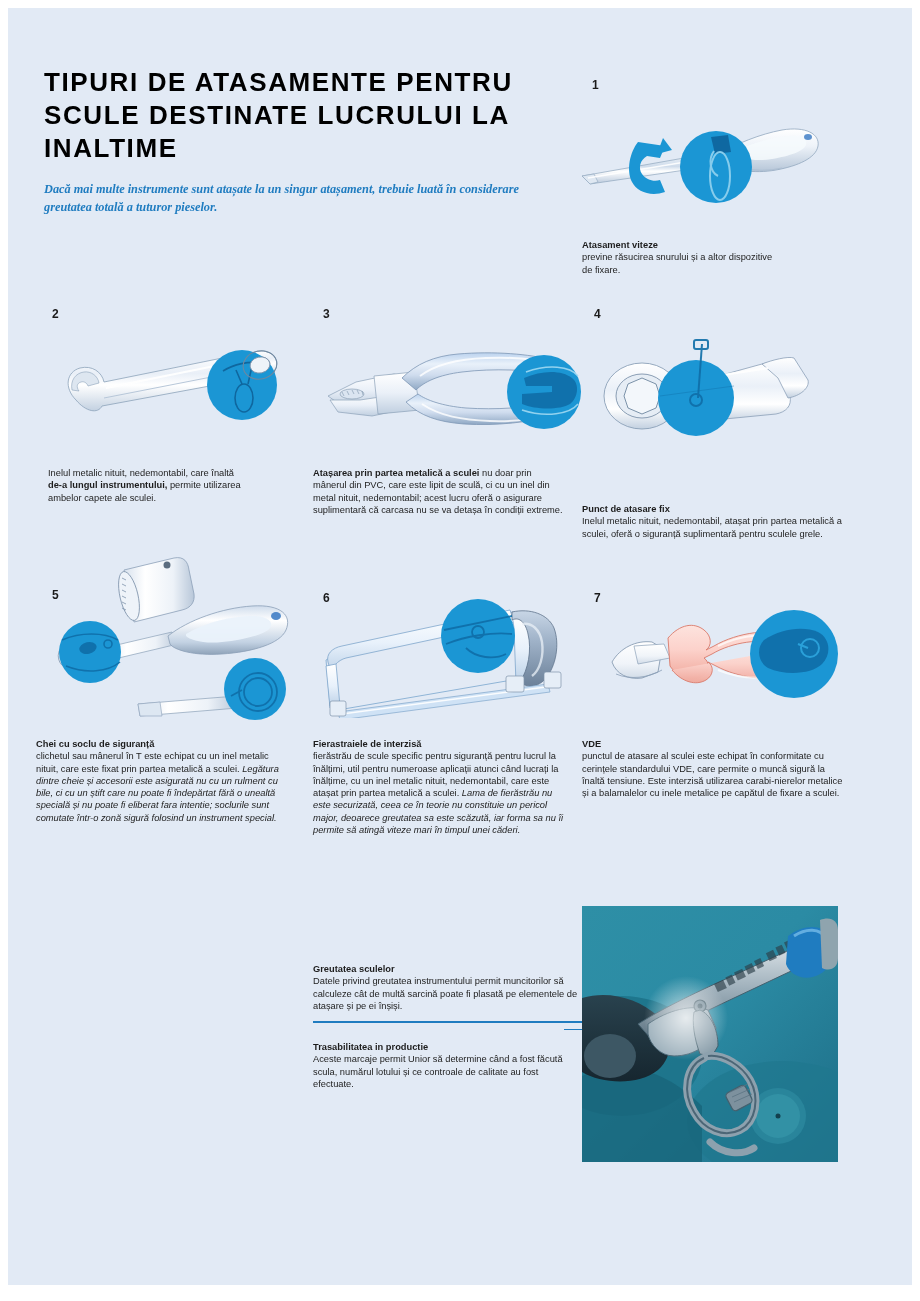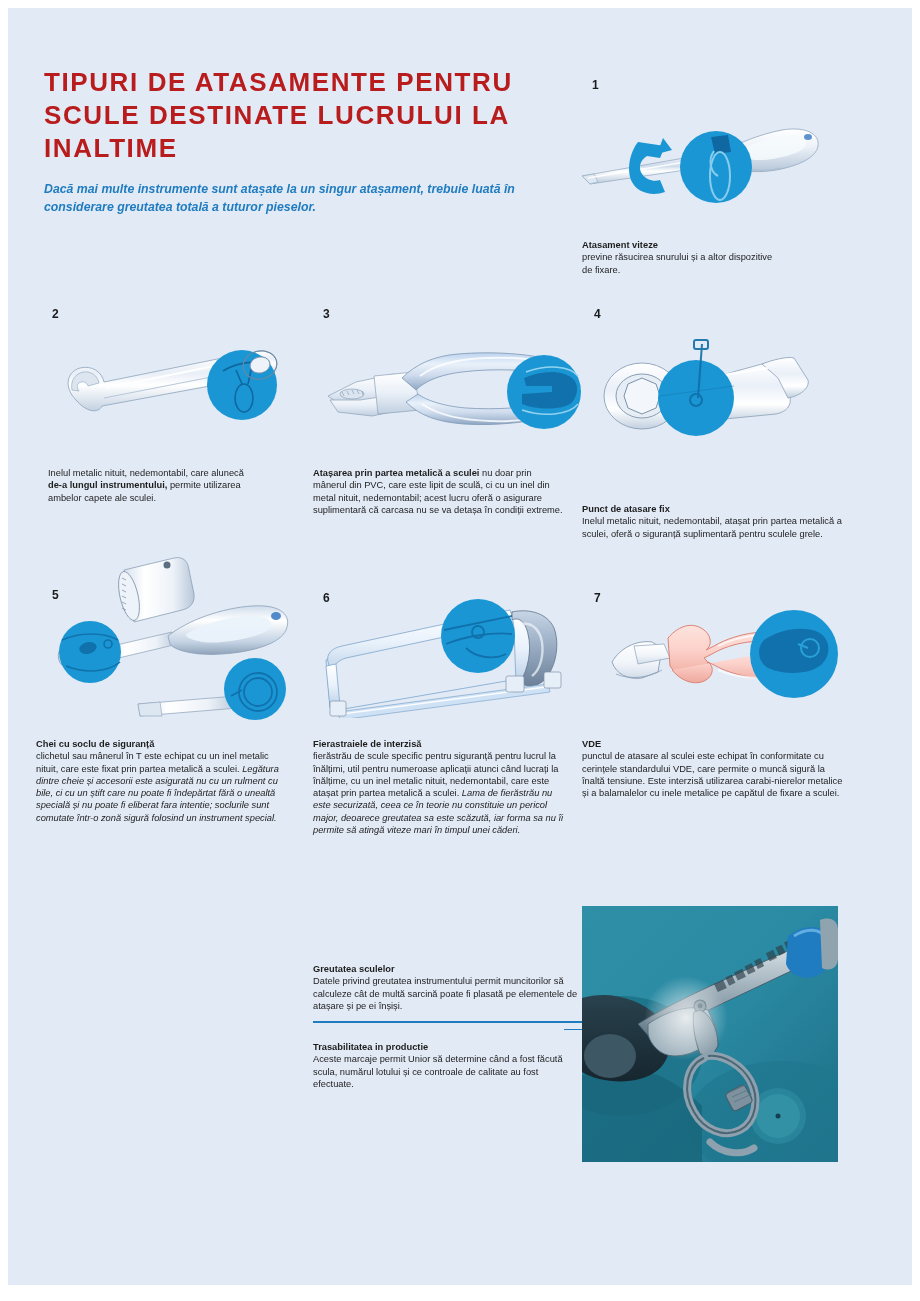--- a/index.html
+++ b/index.html
@@ -1,23 +1,23 @@
 <!DOCTYPE html>
 <html><head>
 <meta charset="utf-8">
 <style>
   html,body{margin:0;padding:0;background:#ffffff;}
   body{width:920px;height:1301px;font-family:"Liberation Sans",sans-serif;}
   .page{position:absolute;left:8px;top:8px;width:904px;height:1277px;background:#e2eaf5;overflow:hidden;}
 
   
-  .title{position:absolute;left:36px;top:58px;width:510px;color:#b91c1c;
+  .title{position:absolute;left:36px;top:58px;width:510px;color:#000000;
          font-size:26px;font-weight:700;line-height:33px;letter-spacing:1.6px;}
   .subtitle{position:absolute;left:36px;top:172px;width:520px;color:#1f7cc0;
-            font-size:12.3px;font-weight:700;font-style:italic;line-height:18px;}
+            font-size:12.3px;font-weight:700;font-style:italic;line-height:18px;font-family:Liberation Serif, serif;}
 
   
   .num{position:absolute;color:#1a1a1a;font-size:12px;font-weight:700;}
 
   
   .cap{position:absolute;color:#1d1d1d;font-size:9.3px;line-height:12.3px;}
   .cap .hd{font-weight:700;}
   .cap .it{font-style:italic;}
   .cap p{margin:0;}
 
@@ -183,21 +183,21 @@
       <g fill="none" stroke="#0f6ea8" stroke-width="2" opacity=".9">
         <path d="M116,6 L112,60"></path>
         <rect x="108" y="2" width="14" height="9" rx="2"></rect>
         <circle cx="110" cy="62" r="6"></circle>
       </g>
       <line x1="74" y1="58" x2="148" y2="48" stroke="#0f6ea8" stroke-width=".8" opacity=".5"></line>
     </svg>
   </div>
 
   <div class="cap" style="left:40px;top:459px;width:250px;">
-    <p><span>Inelul metalic nituit, nedemontabil, care alunecă</span></p>
+    <p><span>Inelul metalic nituit, nedemontabil, care înaltă</span></p>
     <p><span class="hd">de-a lungul instrumentului,</span><span> permite utilizarea</span></p>
     <p><span>ambelor capete ale sculei.</span></p>
   </div>
 
   <div class="cap" style="left:305px;top:459px;width:252px;">
     <p><span class="hd"> Atașarea prin partea metalică a sculei</span><span> nu doar prin mânerul din PVC, care este lipit de sculă, ci cu un inel din metal nituit, nedemontabil; acest lucru oferă o asigurare suplimentară că carcasa nu se va detașa în condiții extreme.</span></p>
   </div>
 
   <div class="cap" style="left:574px;top:459px;width:262px;margin-top:36px;">
     <p class="hd">Punct de atasare fix</p>

